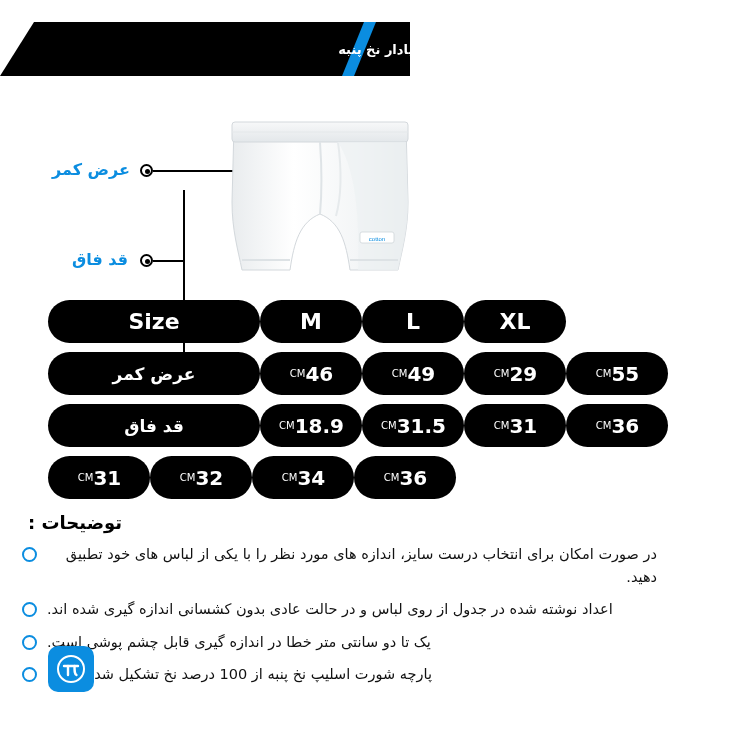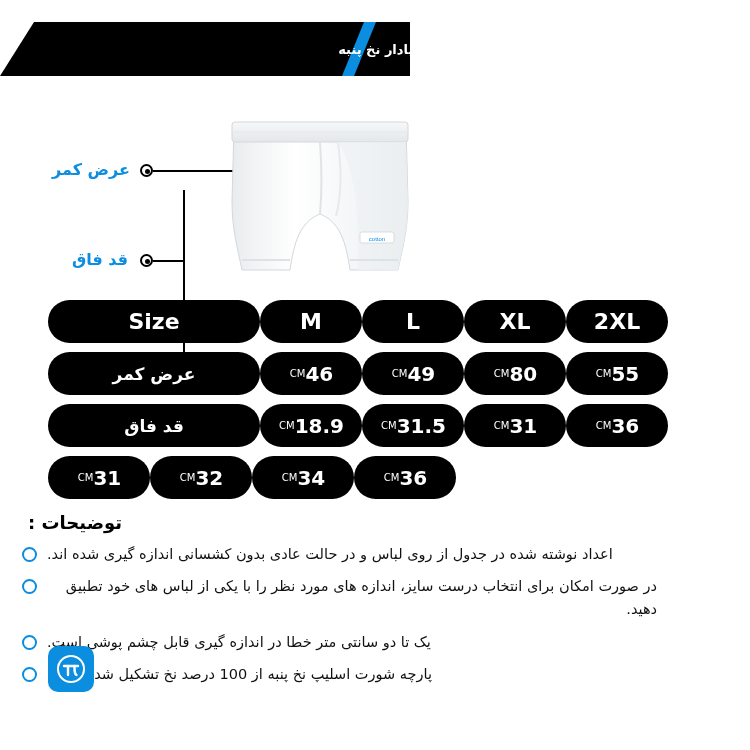--- a/index.html
+++ b/index.html
@@ -265,35 +265,34 @@
   </div>
 </div>
 
 <div id="table">
 
   <div class="trow">
     <div class="cell cell-label cell-head">Size</div>
     <div class="cell cell-val cell-head">M</div>
     <div class="cell cell-val cell-head">L</div>
     <div class="cell cell-val cell-head">XL</div>
-    <div class="cell cell-val cell-head">2XL</div>
   </div>
 
   <div class="trow">
     <div class="cell cell-label">عرض کمر</div>
     <div class="cell cell-val">
         <span>46</span>
         <span class="unit">CM</span>
       </div>
     <div class="cell cell-val">
         <span>49</span>
         <span class="unit">CM</span>
       </div>
     <div class="cell cell-val">
-        <span>80</span>
+        <span>29</span>
         <span class="unit">CM</span>
       </div>
     <div class="cell cell-val">
         <span>55</span>
         <span class="unit">CM</span>
       </div>
   </div>
 
   <div class="trow">
     <div class="cell cell-label">قد فاق</div>
@@ -332,25 +331,25 @@
         <span>36</span>
         <span class="unit">CM</span>
       </div>
   </div>
 </div>
 
 <div id="notes">
   <div id="notes-title">توضیحات :</div>
 
   <div class="note">
+    <div class="note-text">در صورت امکان برای انتخاب درست سایز، اندازه های مورد نظر را با یکی از لباس های خود تطبیق دهید.</div>
+    <div class="note-bullet"></div>
+  </div>
+  <div class="note">
     <div class="note-text">اعداد نوشته شده در جدول از روی لباس و در حالت عادی بدون کشسانی اندازه گیری شده اند.</div>
-    <div class="note-bullet"></div>
-  </div>
-  <div class="note">
-    <div class="note-text">در صورت امکان برای انتخاب درست سایز، اندازه های مورد نظر را با یکی از لباس های خود تطبیق دهید.</div>
     <div class="note-bullet"></div>
   </div>
   <div class="note">
     <div class="note-text">یک تا دو سانتی متر خطا در اندازه گیری قابل چشم پوشی است.</div>
     <div class="note-bullet"></div>
   </div>
   <div class="note">
     <div class="note-text">پارچه شورت اسلیپ نخ پنبه از 100 درصد نخ تشکیل شده است.</div>
     <div class="note-bullet"></div>
   </div>

